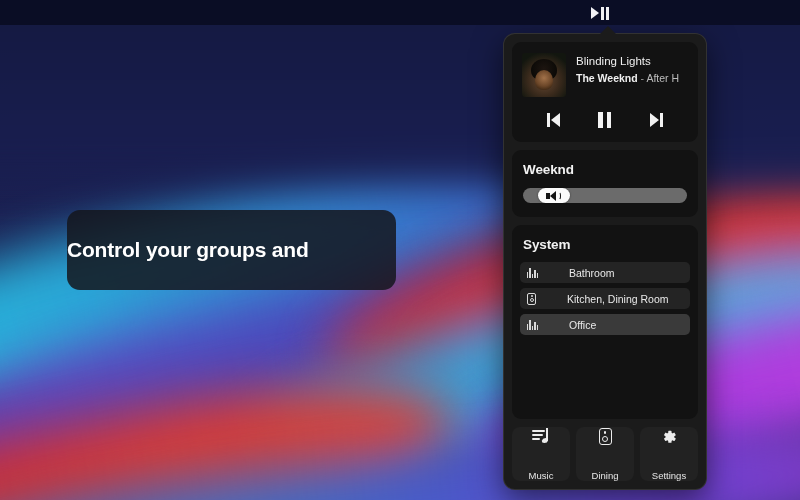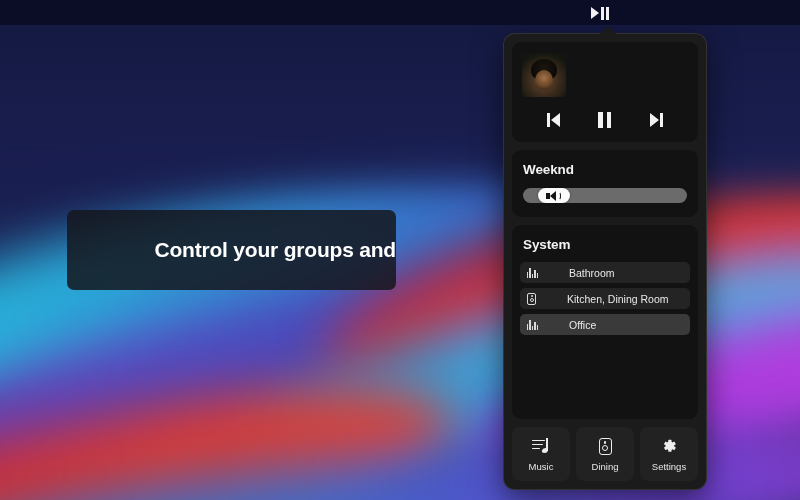--- a/index.html
+++ b/index.html
@@ -130,24 +130,24 @@
     width: 3px; height: 13px;
     background: #f0f0f4;
   }
 
   
   #callout {
     position: absolute;
     left: 67px; top: 210px;
     width: 329px; height: 80px;
     background: rgba(20, 22, 28, 0.84);
-    border-radius: 7px;
+    border-radius: 13px;
     display: flex;
     flex-direction: column;
-    align-items: flex-end;
+    align-items: flex-start;
     justify-content: center;
     z-index: 25;
     gap: 24px;
   }
   #callout .line {
     color: #ffffff;
     font-size: 21px;
     font-weight: bold;
     letter-spacing: -0.2px;
     line-height: 30px;
@@ -387,21 +387,21 @@
     padding: 0;
   }
   .tab {
     flex: 1;
     height: 54px;
     background: #222222;
     border-radius: 8px;
     display: flex;
     flex-direction: column;
     align-items: center;
-    justify-content: center;
+    justify-content: space-between;
     gap: 5px;
     cursor: default;
   }
   .tab-label {
     color: #e6e6e6;
     font-size: 9.5px;
   }
   .tab-icon {
     height: 19px;
     display: flex;
@@ -480,20 +480,28 @@
     <div class="line">Control your groups and</div>
   </div>
 
   <div id="popover-arrow"></div>
 
   <div id="popover">
 
     <div class="card" id="now-playing">
       <div class="np-top">
         <div id="album-art"></div>
+        <div class="np-meta">
+          <div id="track-title">Blinding Lights</div>
+          <div class="np-sub">
+            <span id="track-artist">The Weeknd</span>
+            <span id="track-sep">-</span>
+            <span id="track-album">After H</span>
+          </div>
+        </div>
       </div>
       <div class="np-controls">
         <button class="xport">
           <span class="ic-prev">
             <span class="stub"></span>
             <span class="tri-l"></span>
           </span>
         </button>
         <button class="xport">
           <span class="ic-pause">

